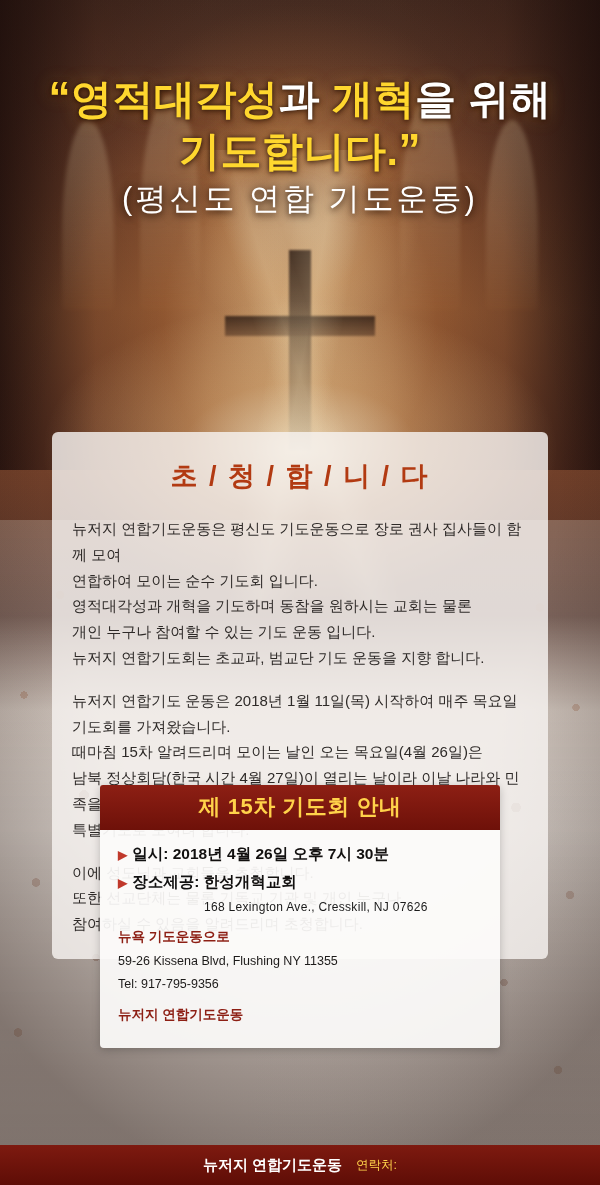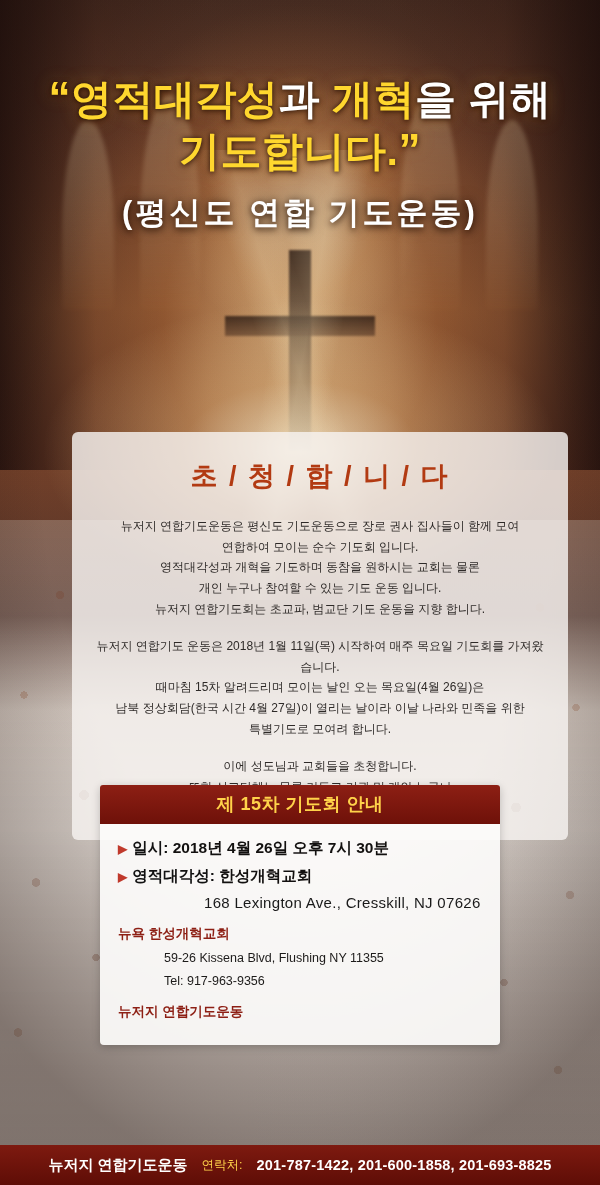--- a/index.html
+++ b/index.html
@@ -123,52 +123,50 @@
       0 0 4px rgba(0,0,0,0.55),
       0 2px 6px rgba(60,20,0,0.75),
       0 0 18px rgba(255,180,60,0.35);
   }
   .hl-line1 { font-size: 41px; }
   .hl-line2 { font-size: 41px; }
   .y { color: #ffd72e; }
   .w { color: #ffffff; }
   .quote { color: #ffd72e; font-size: 44px; }
   .subhead {
-    margin-top: 16px;
+    margin-top: 2px;
     font-size: 31px;
-    font-weight: bold;
+    font-weight: normal;
     color: #ffffff;
     letter-spacing: 3px;
     text-shadow: 0 2px 6px rgba(40,15,0,0.85), 0 0 14px rgba(0,0,0,0.5);
   }
 
   
   .panel {
     position: absolute;
     left: 52px;
     top: 432px;
     width: 496px;
     padding: 26px 20px 18px;
     background: rgba(246,243,240,0.82);
     border-radius: 6px;
     z-index: 6;
     box-sizing: border-box;
-    margin-left: 20px;
   }
   .panel-title {
     text-align: center;
     font-size: 27px;
     font-weight: bold;
     color: #b23a12;
     letter-spacing: 2px;
     margin-bottom: 22px;
   }
   .para {
-    text-align: center;
-    font-size: 12px;
+    font-size: 15px;
     line-height: 1.72;
     color: #2e2a28;
     margin: 0 0 17px;
   }
   .para:last-child { margin-bottom: 4px; }
 
   
   .card {
     position: absolute;
     left: 100px;
@@ -177,21 +175,21 @@
     background: rgba(252,251,250,0.93);
     border-radius: 4px;
     box-shadow: 0 2px 8px rgba(0,0,0,0.22);
     z-index: 7;
     padding-bottom: 18px;
     box-sizing: border-box;
   }
   .card-head {
     background: linear-gradient(180deg, #8d1f14, #6e1109);
     color: #ffd24a;
-    font-size: 18px;
+    font-size: 22px;
     font-weight: bold;
     text-align: center;
     padding: 7px 0 8px;
     letter-spacing: 0.5px;
     border-radius: 3px 3px 0 0;
   }
   .card-body { padding: 14px 16px 0 18px; }
   .row-main {
     display: flex;
     align-items: baseline;
@@ -201,39 +199,39 @@
     margin-bottom: 7px;
   }
   .tri {
     color: #c0392b;
     font-size: 12px;
     margin-right: 5px;
     line-height: 1;
   }
   .row-main .lbl { color: #111; }
   .addr {
-    font-size: 15px;
+    font-size: 12px;
     color: #1a1a1a;
     margin: 0 0 14px 86px;
     letter-spacing: 0.3px;
   }
   .sec-title {
     font-size: 13.5px;
     font-weight: bold;
     color: #8d1f14;
     margin: 12px 0 6px;
   }
   .kv {
     font-size: 12.5px;
     color: #1d1b1a;
     margin: 0 0 4px 0;
     line-height: 1.5;
   }
   .kv .k { display: inline-block; width: 46px; }
-  .indent { margin-left: 46px; }
+  .indent { }
 
   
   .footer {
     position: absolute;
     left: 0; right: 0; bottom: 0;
     height: 40px;
     background: linear-gradient(180deg, #7e1a10, #5e0d06);
     display: flex;
     align-items: center;
     justify-content: center;
@@ -301,33 +299,32 @@
     <div class="card-body">
 
       <div class="row-main">
         <span class="tri">▶</span>
         <span class="lbl">일시:</span>&nbsp;
         <span>2018년 4월 26일 오후 7시 30분</span>
       </div>
 
       <div class="row-main">
         <span class="tri">▶</span>
-        <span class="lbl">영적대각성:</span>&nbsp;
+        <span class="lbl">장소제공:</span>&nbsp;
         <span>한성개혁교회</span>
       </div>
       <div class="addr">168 Lexington Ave., Cresskill, NJ   07626</div>
 
-      <div class="sec-title">뉴욕 한성개혁교회</div>
+      <div class="sec-title">뉴욕 기도운동으로</div>
       <p class="kv indent">59-26 Kissena Blvd, Flushing  NY 11355</p>
-      <p class="kv indent">Tel: 917-963-9356</p>
+      <p class="kv indent">Tel: 917-795-9356</p>
 
       <div class="sec-title">뉴저지 연합기도운동</div>
 
     </div>
   </div>
 
   <div class="footer">
     <span class="footer-brand">뉴저지 연합기도운동</span>
     <span class="footer-label">연락처:</span>
-    <span class="footer-phones">201-787-1422, 201-600-1858, 201-693-8825</span>
   </div>
 
 </div>
 
 </body></html>

